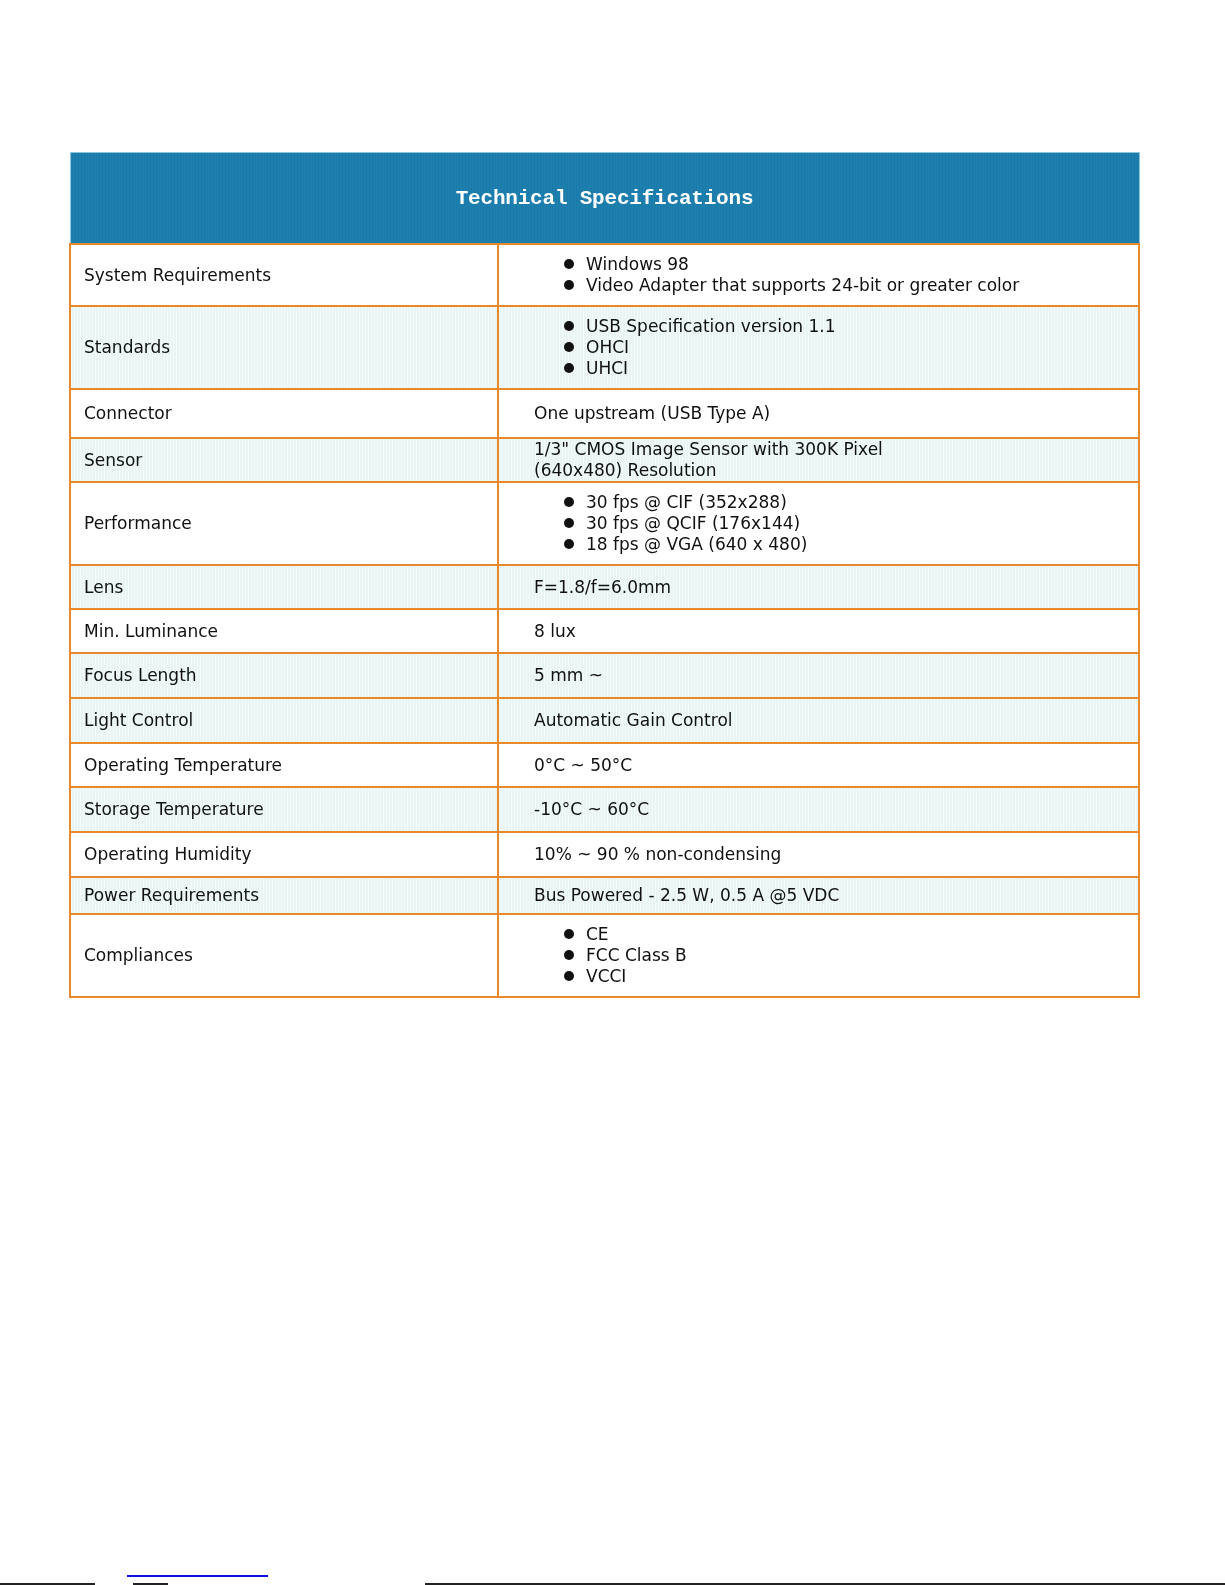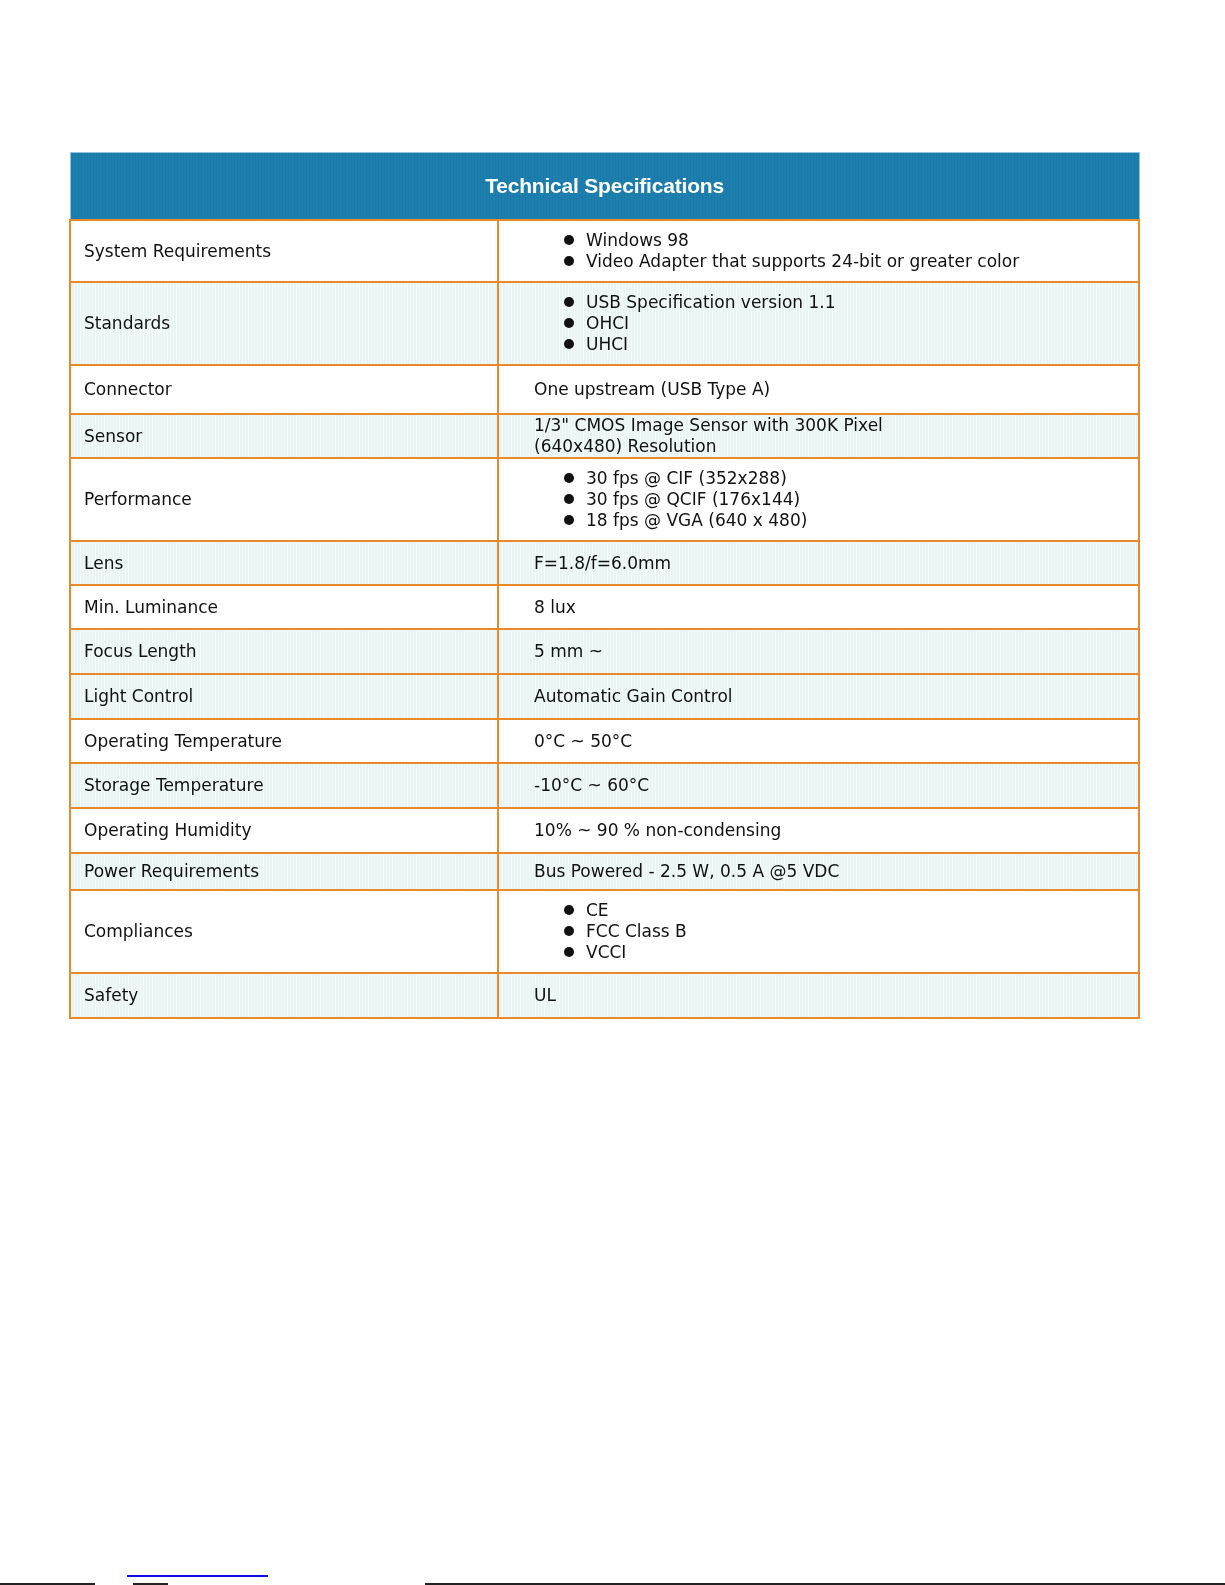--- a/index.html
+++ b/index.html
@@ -23,29 +23,29 @@
       border-collapse: collapse;
       table-layout: fixed;
     }
     .spec-table col.c1 { width: 428px; }
     .spec-table col.c2 { width: 641px; }
     .hdr {
       height: 58px;
       background: #1a7fb0;
       background-image: repeating-linear-gradient(90deg, rgba(255,255,255,0.035) 0px, rgba(255,255,255,0.035) 1px, rgba(0,0,0,0.03) 1px, rgba(0,0,0,0.03) 3px);
       color: #ffffff;
-      font-family: Liberation Sans, sans-serif;
+      font-family: Liberation Mono, monospace;
       font-weight: bold;
       font-size: 21px;
       text-align: center;
       vertical-align: middle;
       border-top: 1px solid #8fc3de;
       border-left: 1px solid #8fc3de;
       border-right: 1px solid #8fc3de;
-      padding: 4px;
+      padding: 16px;
       letter-spacing: -0.2px;
     }
     .spec-table td.cell {
       border: 2px solid #e8892a;
       font-size: 17px;
       vertical-align: middle;
       padding: 0;
       line-height: 21px;
     }
     .spec-table tr.alt td.cell {
@@ -187,23 +187,19 @@
       <td class="cell label">Compliances</td>
       <td class="cell value list">
         <ul class="vlist">
           <li><span class="bullet"></span><span>CE</span></li>
           <li><span class="bullet"></span><span>FCC Class B</span></li>
           <li><span class="bullet"></span><span>VCCI</span></li>
         </ul>
       </td>
     </tr>
 
-    <tr class="alt" style="height:45px">
-      <td class="cell label">Safety</td>
-      <td class="cell value">UL</td>
-    </tr>
   </tbody>
 </table>
 
 <div class="bottom-link-line"></div>
 <div class="bottom-strip" style="left:0;width:95px;"></div>
 <div class="bottom-strip" style="left:133px;width:35px;"></div>
 <div class="bottom-strip" style="left:425px;width:800px;"></div>
 
 </body></html>

